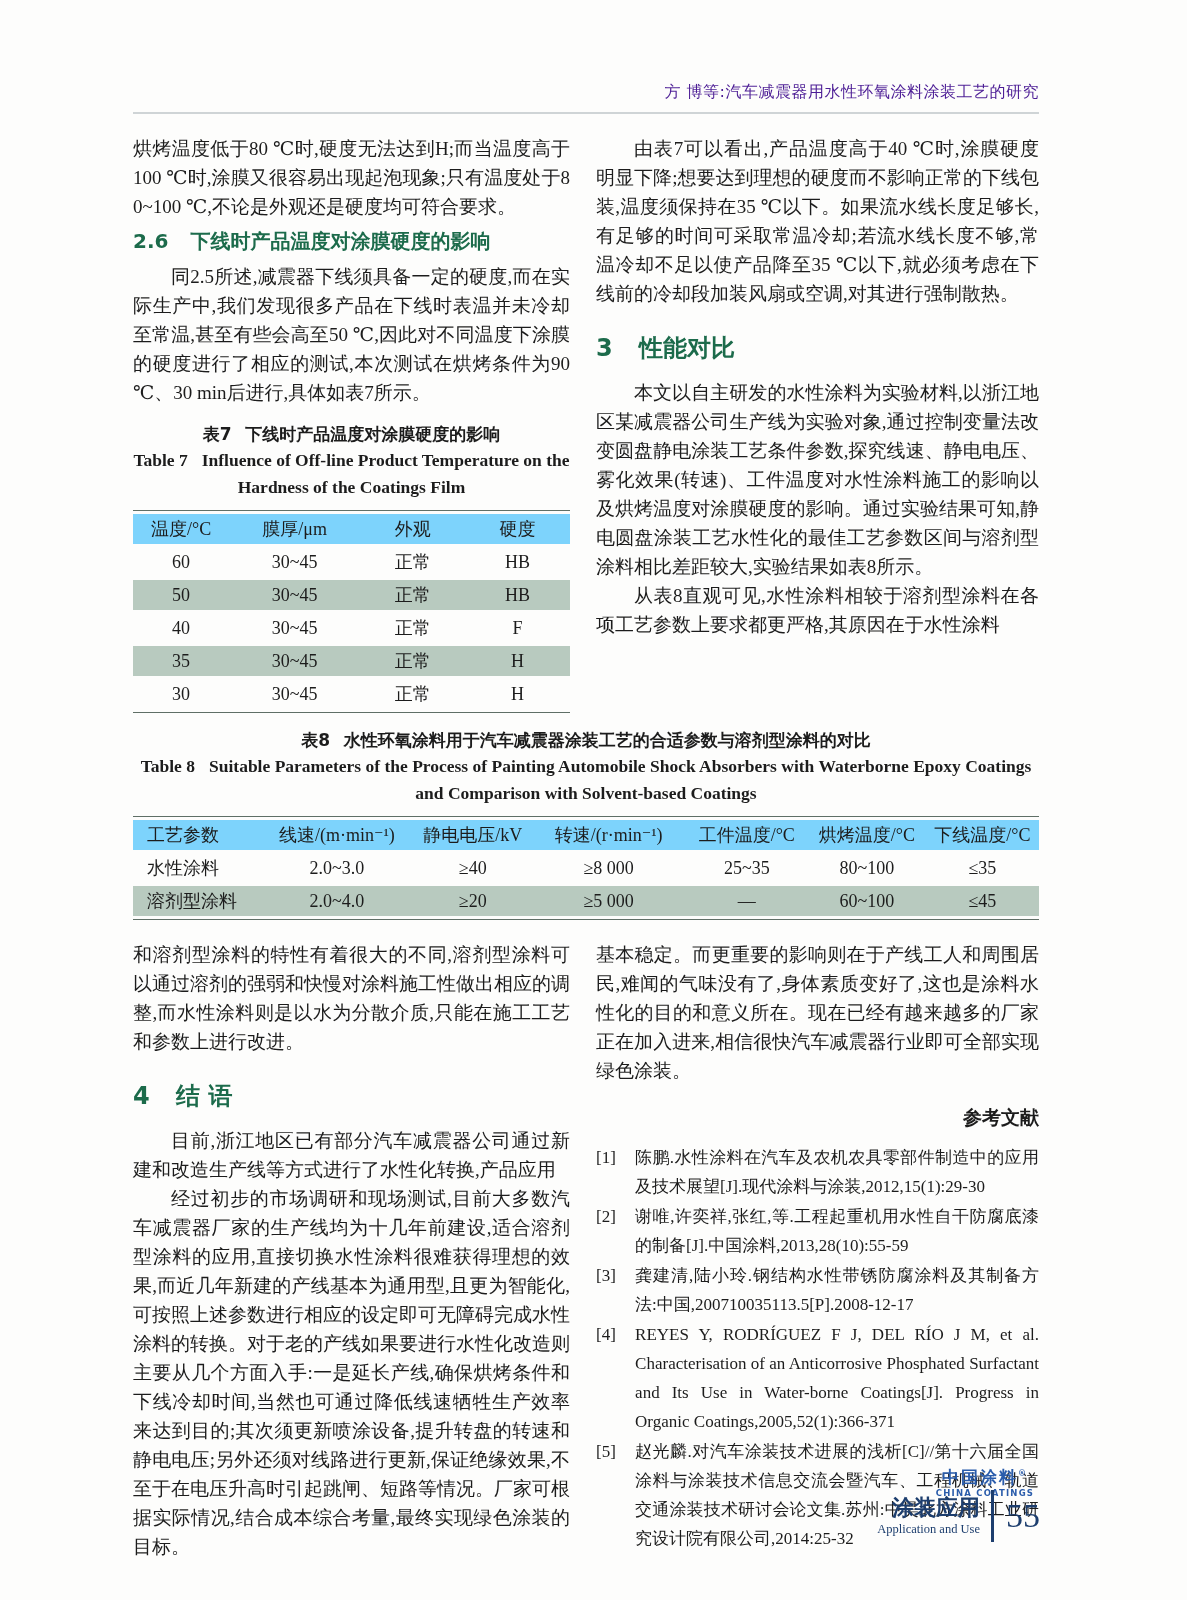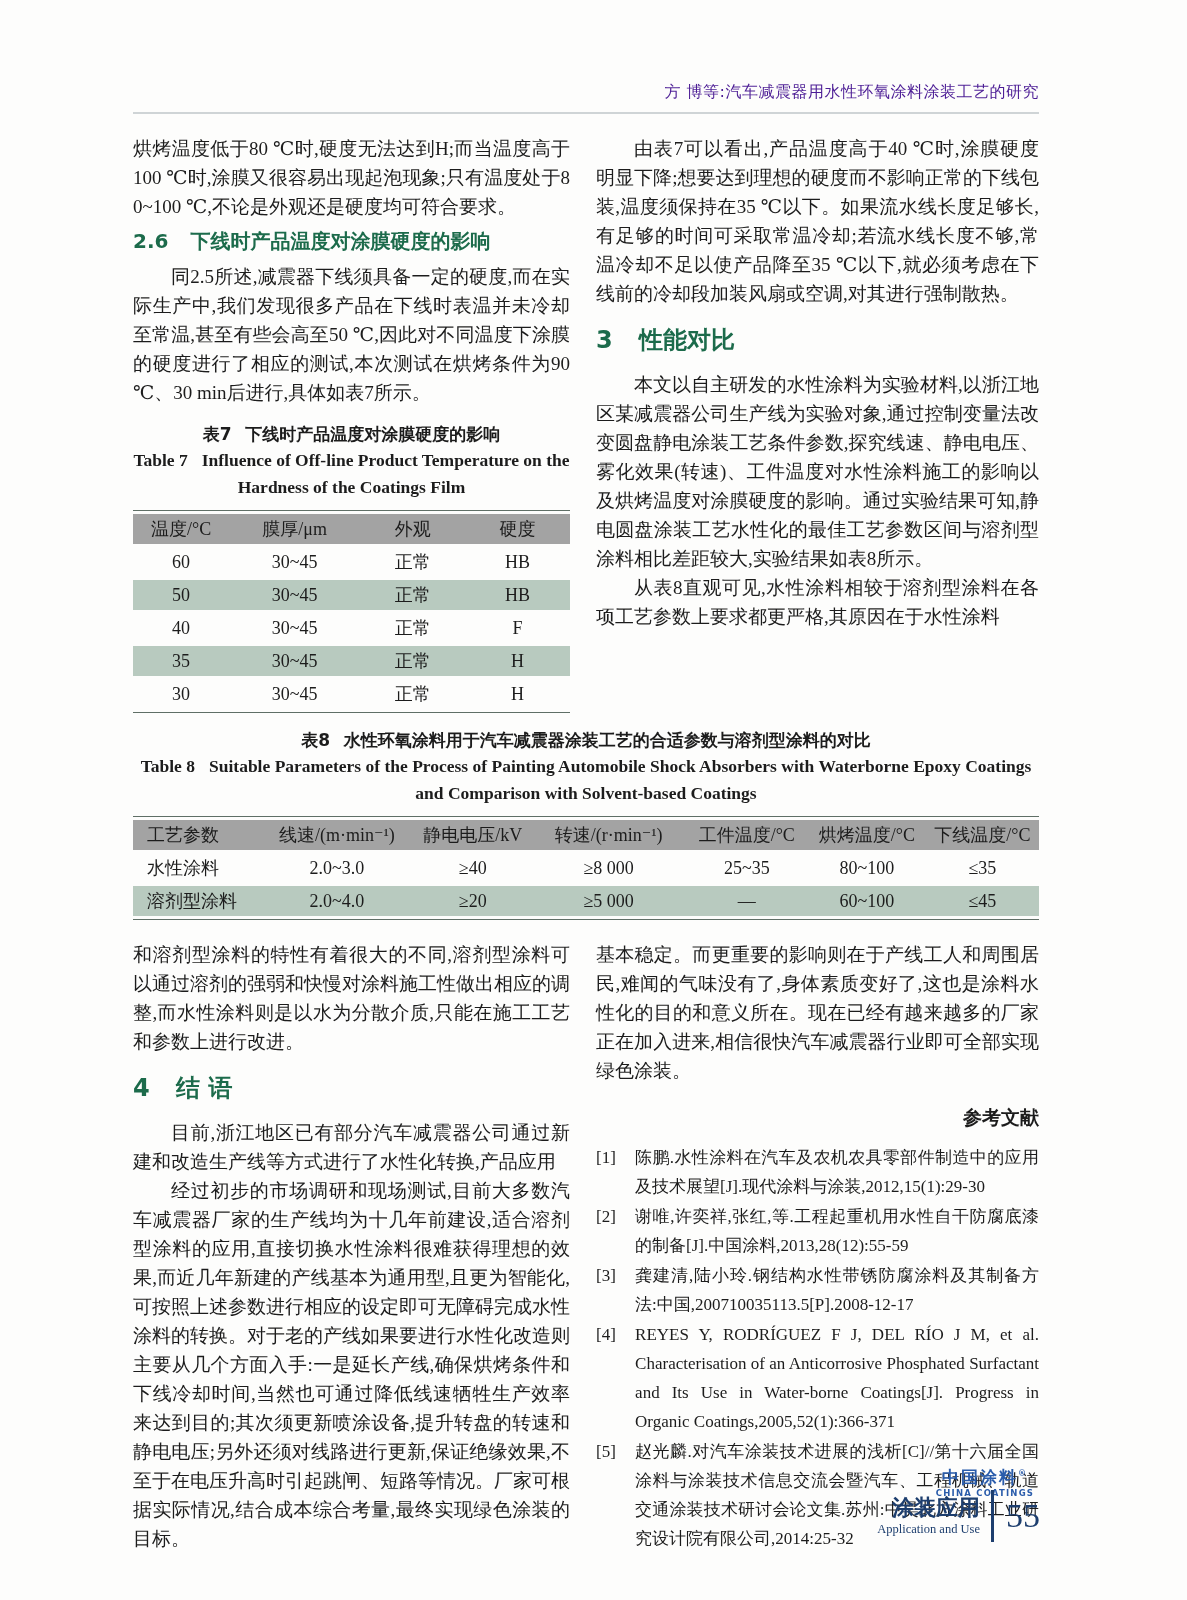--- a/index.html
+++ b/index.html
@@ -24,35 +24,35 @@
   .col-r { width:443px; }
 
   p.body { font-size:19px; line-height:29px; text-align:justify; word-break:break-all; }
   p.indent { text-indent:2em; }
 
   .sec-head {
     color:#1c6b4b; font-family:"DejaVu Sans","Liberation Sans",sans-serif;
     font-weight:bold;
   }
   .sec-head.minor { font-size:20px; margin:7px 0 7px; }
-  .sec-head.major { font-size:24px; margin:16px 0 14px; }
+  .sec-head.major { font-size:24px; margin:24px 0 14px; }
   .sec-num { margin-right:1.1em; }
 
   .tbl-cap-zh {
     text-align:center; font-family:"DejaVu Sans","Liberation Sans",sans-serif;
     font-weight:bold; font-size:17px; margin-top:14px; line-height:26px;
   }
   .tbl-cap-zh .cap-label { margin-right:0.8em; }
   .tbl-cap-en { text-align:center; font-weight:bold; font-size:17.5px; line-height:27px; }
   .tbl-cap-en .cap-label { margin-right:0.8em; }
 
   .tbl-wrap { border-top:1.5px solid #5f6f66; border-bottom:1.5px solid #5f6f66; margin-top:9px; }
   table { width:100%; border-collapse:separate; border-spacing:0 3px; font-size:18px; }
   th,td { padding:2px 4px; text-align:center; font-weight:normal; line-height:26px; }
-  thead tr { background:#a3a3a3; }
+  thead tr { background:#7dd3fc; }
   tr.shade { background:#b8cabf; }
 
   .t8 th:first-child, .t8 td:first-child { text-align:left; padding-left:14px; }
   .t8 th:nth-child(1){width:14%;} .t8 th:nth-child(2){width:17%;}
   .t8 th:nth-child(3){width:13%;} .t8 th:nth-child(4){width:17%;}
   .t8 th:nth-child(5){width:13.5%;} .t8 th:nth-child(6){width:13%;}
   .t8 th:nth-child(7){width:12.5%;}
   .t7 th:nth-child(1){width:22%;} .t7 th:nth-child(2){width:30%;}
   .t7 th:nth-child(3){width:24%;margin-top:8px;} .t7 th:nth-child(4){width:24%;}
 
@@ -219,21 +219,21 @@
       </div>
 
       <div class="col-r">
         <p class="body">基本稳定。而更重要的影响则在于产线工人和周围居民,难闻的气味没有了,身体素质变好了,这也是涂料水性化的目的和意义所在。现在已经有越来越多的厂家正在加入进来,相信很快汽车减震器行业即可全部实现绿色涂装。</p>
         <div class="ref-head">参考文献</div>
         <div class="ref-list">
           <div class="ref">
             <span class="ref-label">[1]</span><span>陈鹏.水性涂料在汽车及农机农具零部件制造中的应用及技术展望[J].现代涂料与涂装,2012,15(1):29-30</span>
           </div>
           <div class="ref">
-            <span class="ref-label">[2]</span><span>谢唯,许奕祥,张红,等.工程起重机用水性自干防腐底漆的制备[J].中国涂料,2013,28(12):55-59</span>
+            <span class="ref-label">[2]</span><span>谢唯,许奕祥,张红,等.工程起重机用水性自干防腐底漆的制备[J].中国涂料,2013,28(10):55-59</span>
           </div>
           <div class="ref">
             <span class="ref-label">[3]</span><span>龚建清,陆小玲.钢结构水性带锈防腐涂料及其制备方法:中国,200710035113.5[P].2008-12-17</span>
           </div>
           <div class="ref">
             <span class="ref-label">[4]</span><span>REYES Y, RODRÍGUEZ F J, DEL RÍO J M, et al. Characterisation of an Anticorrosive Phosphated Surfactant and Its Use in Water-borne Coatings[J]. Progress in Organic Coatings,2005,52(1):366-371</span>
           </div>
           <div class="ref">
             <span class="ref-label">[5]</span><span>赵光麟.对汽车涂装技术进展的浅析[C]//第十六届全国涂料与涂装技术信息交流会暨汽车、工程机械、轨道交通涂装技术研讨会论文集.苏州:中昊北方涂料工业研究设计院有限公司,2014:25-32</span>
           </div>

